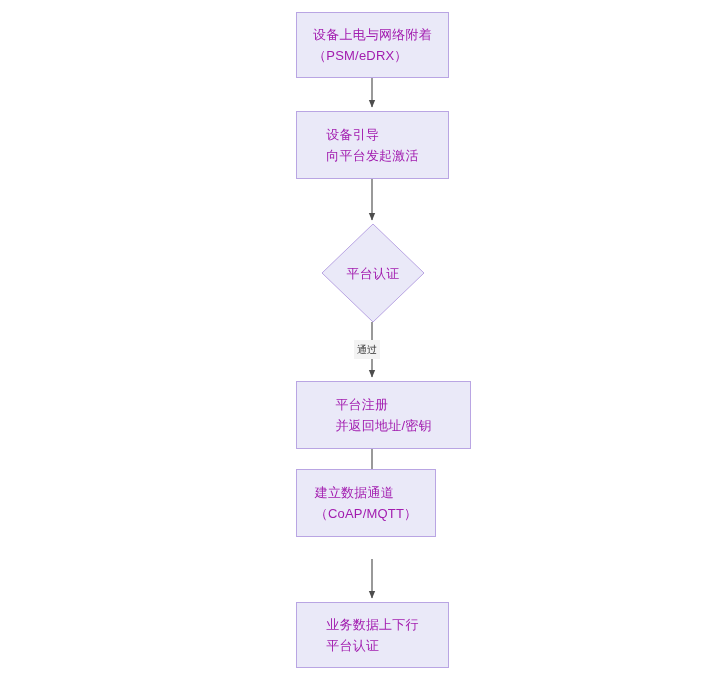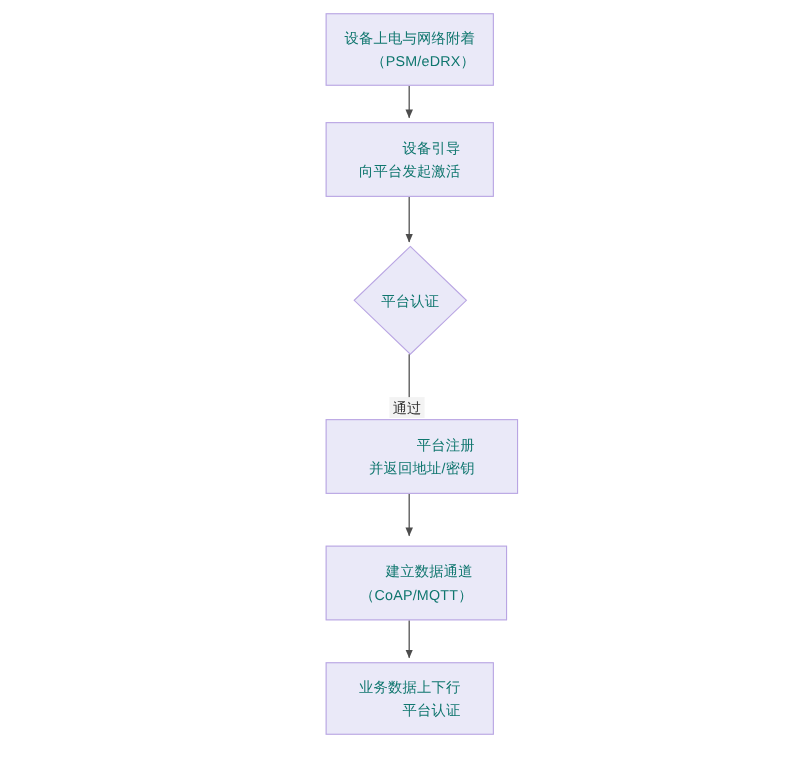--- a/index.html
+++ b/index.html
@@ -27,22 +27,22 @@
     width: 726px;
     height: 700px;
     pointer-events: none;
   }
   .node {
     position: absolute;
     box-sizing: border-box;
     display: flex;
     align-items: center;
     justify-content: center;
-    text-align: right;
-    color: #0f766e;
+    text-align: left;
+    color: #a21caf;
     font-size: 13px;
     line-height: 21px;
     letter-spacing: 0.2px;
   }
   .node.process {
     background: #eae9f8;
     border: 1px solid #b9a5e3;
   }
   .node-label {
     display: block;
@@ -54,26 +54,25 @@
     border: none;
   }
   .decision .node-label {
     position: relative;
     z-index: 2;
   }
   .edge-label {
     position: absolute;
     background: #f3f3f3;
     color: #333333;
-    font-size: 13px;
+    font-size: 10px;
     line-height: 17px;
     padding: 1px 3px;
     white-space: nowrap;
     text-align: center;
-    margin-top: 21px;
   }
 </style>
 </head>
 <body>
 
 <div id="canvas">
 
   <svg id="edges" viewBox="0 0 726 700" xmlns="http://www.w3.org/2000/svg">
     <defs>
       <marker id="arrowhead" markerWidth="9" markerHeight="9" refX="7.5" refY="4" orient="auto" markerUnits="userSpaceOnUse">
@@ -104,21 +103,21 @@
 向平台发起激活</span>
   </div>
 
   <div class="edge-label" style="left:354px; top:340px;">通过</div>
 
   <div class="node process" style="left:296px; top:381px; width:175px; height:68px;">
     <span class="node-label">平台注册
 并返回地址/密钥</span>
   </div>
 
-  <div class="node process" style="left:296px; top:496px; width:165px; height:68px;">
+  <div class="node process" style="left:296px; top:469px; width:140px; height:68px;">
     <span class="node-label">建立数据通道
 （CoAP/MQTT）</span>
   </div>
 
   <div class="node process" style="left:296px; top:602px; width:153px; height:66px;">
     <span class="node-label">业务数据上下行
 平台认证</span>
   </div>
 
 </div>

